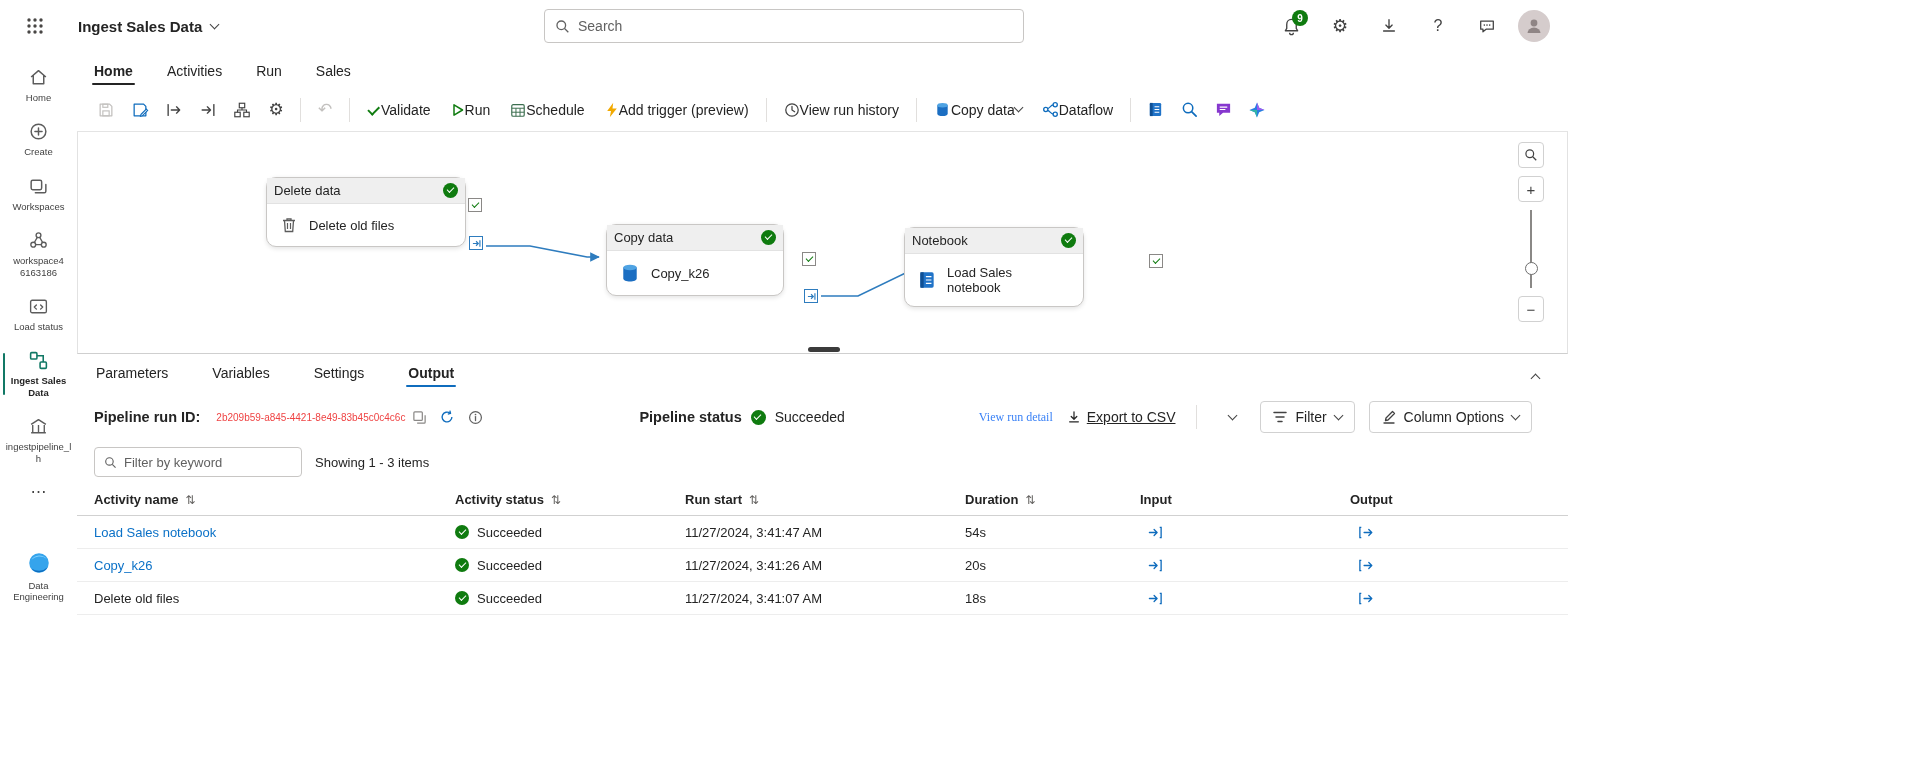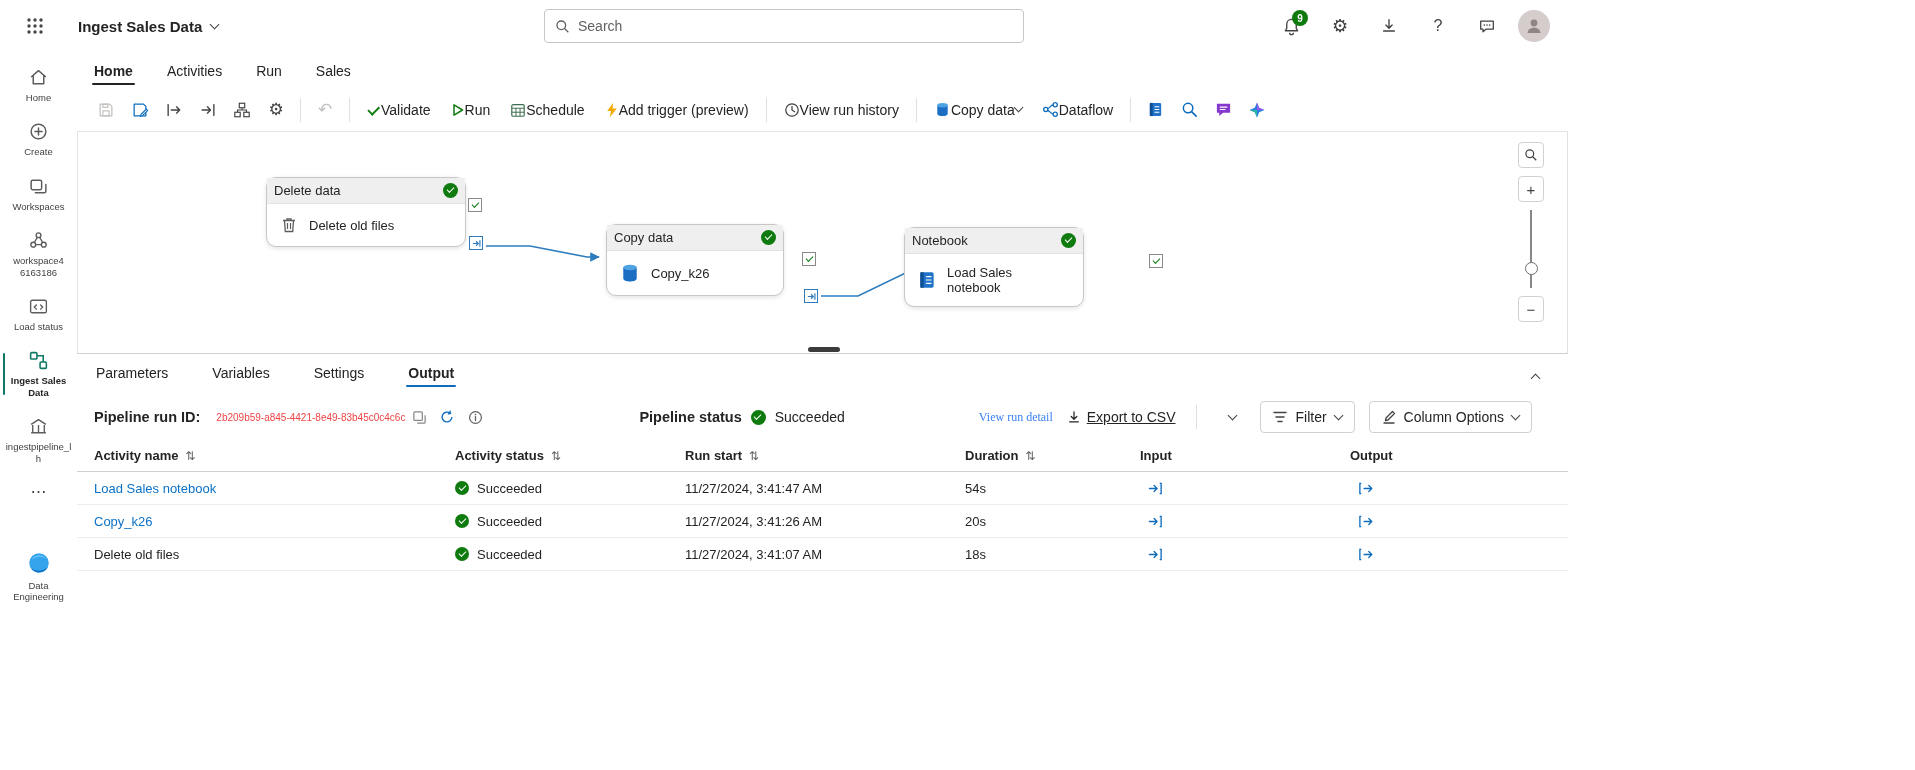--- a/index.html
+++ b/index.html
@@ -525,20 +525,30 @@
               <svg width="14" height="14" viewBox="0 0 14 14">
                 <path d="M10.5 1.5 L12.5 3.5 L6 10 L3.5 10.5 L4 8 Z" fill="none" stroke="#424242" stroke-width="1.3" stroke-linejoin="round"></path>
                 <path d="M2 13 H12" stroke="#424242" stroke-width="1.3" stroke-linecap="round"></path>
               </svg>
               <span>Column Options</span>
               <span class="chev"></span>
             </button>
           </div>
         </div>
 
+        <div class="filter-row">
+          <div class="filter-input">
+            <svg width="13" height="13" viewBox="0 0 16 16">
+              <circle cx="6.7" cy="6.7" r="4.6" fill="none" stroke="#616161" stroke-width="1.4"></circle>
+              <line x1="10.2" y1="10.2" x2="14.2" y2="14.2" stroke="#616161" stroke-width="1.4"></line>
+            </svg>
+            <input type="text" placeholder="Filter by keyword" style="">
+          </div>
+          <span class="showing-text">Showing 1 - 3 items</span>
+        </div>
 
         <div class="grid-header">
           <div class="hdr-cell">
             <span>Activity name</span>
             <span class="sort-glyph">⇅</span>
           </div>
           <div class="hdr-cell">
             <span>Activity status</span>
             <span class="sort-glyph">⇅</span>
           </div>

